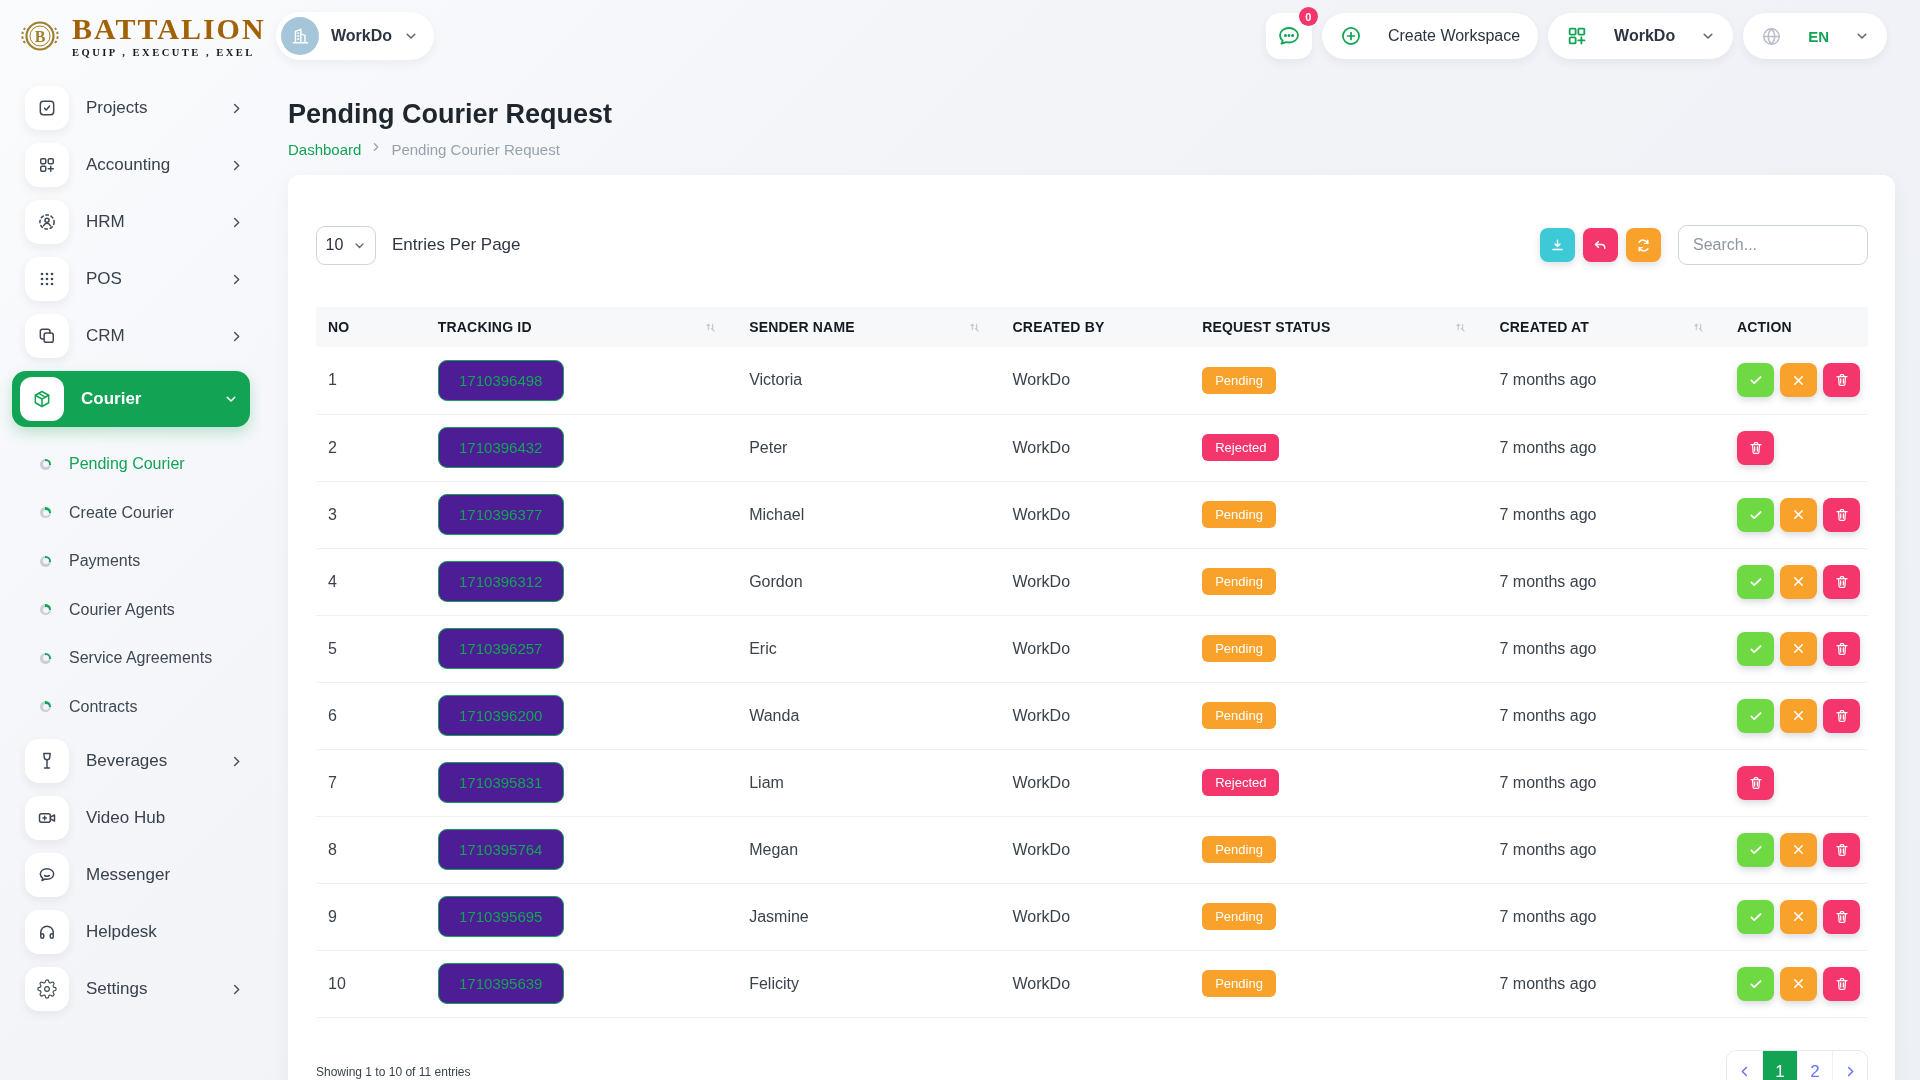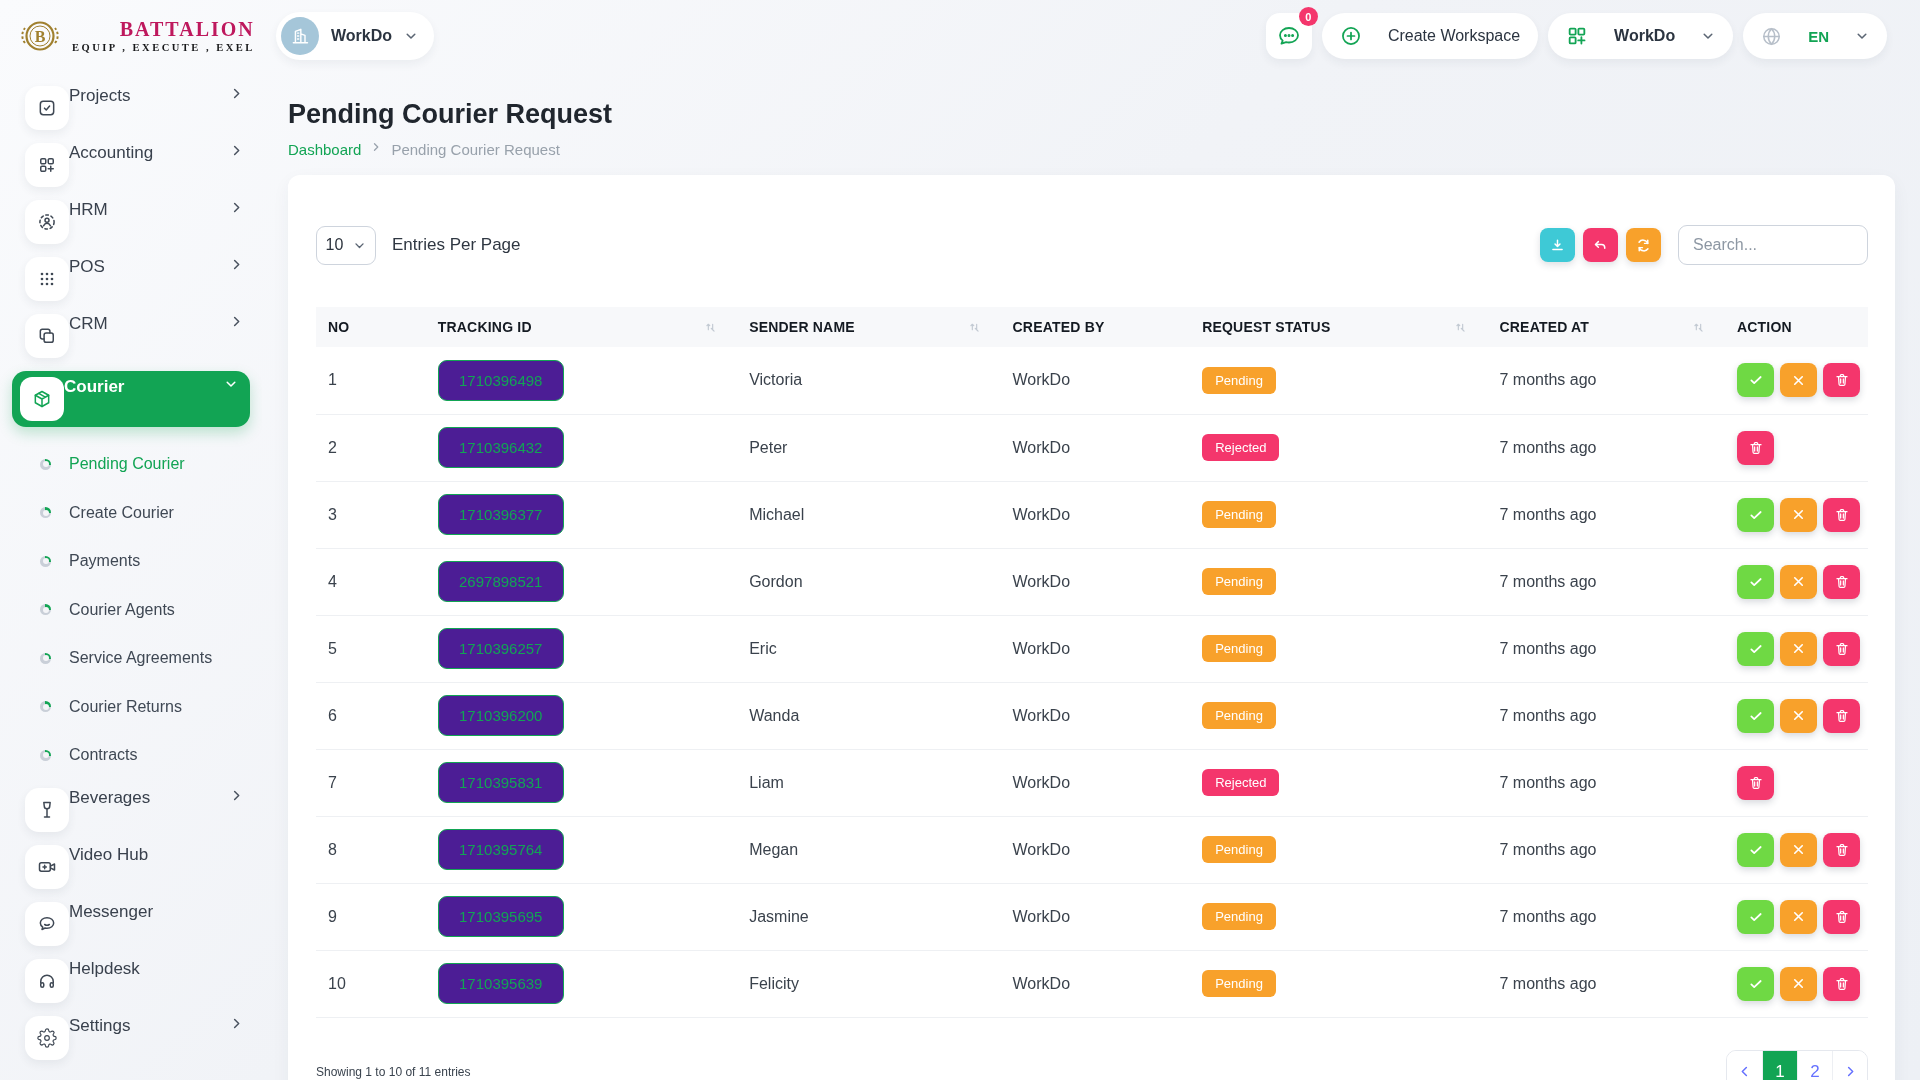--- a/index.html
+++ b/index.html
@@ -10,38 +10,38 @@
     color:#2d343e; position:relative;
   }
   svg { display:block; }
   button { font-family:inherit; border:none; background:none; }
   [data-interactable="true"] { cursor:pointer; }
 
   
   .topbar { position:absolute; left:0; top:0; right:0; height:72px; display:flex; align-items:center; padding-right:33px; }
   .brand { width:276px; display:flex; align-items:center; gap:8px; padding-left:16px; }
   .brand-emblem { color:#a0802f; }
-  .brand-name { font-family:"Liberation Serif","DejaVu Serif",serif; font-weight:700; font-size:20px; letter-spacing:2px; color:#be185d; line-height:1;text-align:right; }
+  .brand-name { font-family:"Liberation Serif","DejaVu Serif",serif; font-weight:700; font-size:30px; letter-spacing:2px; color:#a16207; line-height:1;text-align:right; }
   .brand-tagline { font-family:"Liberation Serif","DejaVu Serif",serif; font-weight:700; font-size:10.5px; letter-spacing:2.5px; color:#17181a; margin-top:3px; }
   .ws-pill { display:flex; align-items:center; gap:12px; background:#fff; border-radius:26px; height:48px; padding:5px 16px 5px 5px; box-shadow:0 4px 10px rgba(40,50,70,.06); }
   .ws-circle { width:38px; height:38px; border-radius:50%; background:#a5c6d9; display:flex; align-items:center; justify-content:center; color:#fff; }
   .ws-pill .lbl { font-size:16px; font-weight:600; color:#2b3440; }
   .chev { color:#5b6573; }
   .top-right { margin-left:auto; display:flex; align-items:center; gap:10px; }
   .icon-btn { position:relative; width:46px; height:46px; border-radius:14px; background:#fff; display:flex; align-items:center; justify-content:center; box-shadow:0 4px 10px rgba(40,50,70,.06); color:#12a454; }
   .n-badge { position:absolute; top:-6px; right:-6px; min-width:19px; height:19px; border-radius:10px; background:#f4366c; color:#fff; font-size:11px; font-weight:700; display:flex; align-items:center; justify-content:center; padding:0 5px; }
   .pill { display:flex; align-items:center; gap:26px; background:#fff; border-radius:24px; height:46px; padding:0 18px; box-shadow:0 4px 10px rgba(40,50,70,.06); font-size:16px; color:#2b3440; }
   .pill .green-ic { color:#12a454; }
   .pill .gray-ic { color:#b7bfc9; }
   .pill .bold { font-weight:600; }
   .pill .en { color:#12a454; font-weight:700; font-size:15px; }
 
   
   .sidebar { position:absolute; left:0; top:72px; width:262px; bottom:0; padding:14px 18px 0 25px; overflow:hidden; }
-  .side-item { display:flex; height:44px; margin-bottom:13px; }
+  .side-item { display:flex; align-items:center; gap:17px; height:44px; margin-bottom:13px; }
   .side-icon { width:44px; height:44px; min-width:44px; border-radius:14px; background:#fff; box-shadow:0 4px 10px rgba(40,50,70,.07); display:flex; align-items:center; justify-content:center; color:#3f4854; }
   .side-label { font-size:17px; font-weight:500; color:#39414d; flex:1; }
   .side-chev { color:#4a5360; }
   .side-item.active-block { background:#12a454; border-radius:14px; margin-left:-13px; margin-right:-6px; padding:6px 12px 6px 8px; height:56px; box-shadow:0 6px 14px rgba(18,164,84,.25); }
   .side-item.active-block .side-icon { box-shadow:none; color:#12a454; border-radius:12px; }
   .side-item.active-block .side-label { color:#fff; font-weight:700; }
   .side-item.active-block .side-chev { color:#fff; }
   .sub-list { list-style:none; margin:2px 0 8px; }
   .sub-item { display:flex; align-items:center; gap:18px; height:48.5px; padding-left:15px; font-size:16px; color:#3f4854; }
   .sub-item.active { color:#12a454; }
@@ -292,24 +292,20 @@
           <span class="bullet" data-interactable="false"></span>
           <span data-interactable="false">Payments</span>
         </li>
         <li class="sub-item" data-interactable="true">
           <span class="bullet" data-interactable="false"></span>
           <span data-interactable="false">Courier Agents</span>
         </li>
         <li class="sub-item" data-interactable="true">
           <span class="bullet" data-interactable="false"></span>
           <span data-interactable="false">Service Agreements</span>
-        </li>
-        <li class="sub-item" data-interactable="true">
-          <span class="bullet" data-interactable="false"></span>
-          <span data-interactable="false">Courier Returns</span>
         </li>
         <li class="sub-item" data-interactable="true">
           <span class="bullet" data-interactable="false"></span>
           <span data-interactable="false">Contracts</span>
         </li>
       </ul>
       <div class="side-item" data-interactable="true">
         <span class="side-icon" data-interactable="false">
           <svg width="20" height="20" viewBox="0 0 24 24" fill="none" stroke="currentColor" stroke-width="1.8" stroke-linecap="round" stroke-linejoin="round">
             <path d="M8.2 3h7.6l-.5 4.2a3.3 3.3 0 0 1-6.6 0L8.2 3z"></path>
@@ -536,21 +532,21 @@
                     <svg width="16" height="16" viewBox="0 0 24 24" fill="none" stroke="#fff" stroke-width="1.9" stroke-linecap="round" stroke-linejoin="round">
                       <path d="M4.5 7h15M9.5 7V5.3A1.3 1.3 0 0 1 10.8 4h2.4a1.3 1.3 0 0 1 1.3 1.3V7M6.8 7l.8 11.4a1.9 1.9 0 0 0 1.9 1.8h5a1.9 1.9 0 0 0 1.9-1.8L17.2 7M10 10.5v6M14 10.5v6"></path>
                     </svg>
                   </span>
                 </button>
               </div>
             </td>
           </tr>
           <tr data-interactable="false">
             <td data-interactable="false">4</td>
-            <td data-interactable="false"><button class="tracking-btn" data-interactable="true">2697898521</button></td>
+            <td data-interactable="false"><button class="tracking-btn" data-interactable="true">1710396312</button></td>
             <td data-interactable="false">Gordon</td>
             <td data-interactable="false">WorkDo</td>
             <td data-interactable="false"><span class="badge badge-pending" data-interactable="false">Pending</span></td>
             <td data-interactable="false">7 months ago</td>
             <td data-interactable="false">
               <div class="actions" data-interactable="false">
                 <button class="act-btn act-approve" data-interactable="true">
                   <span data-interactable="false">
                     <svg width="16" height="16" viewBox="0 0 24 24" fill="none" stroke="#fff" stroke-width="2.6" stroke-linecap="round" stroke-linejoin="round">
                       <path d="M5 12.5l4.3 4.3L19 7.5"></path>

